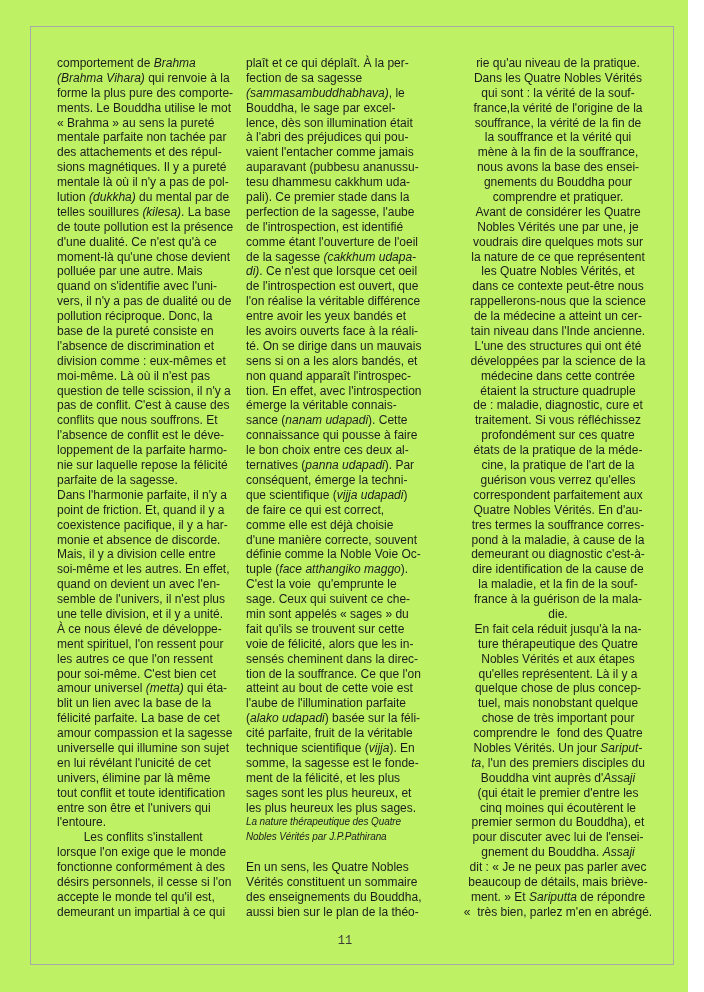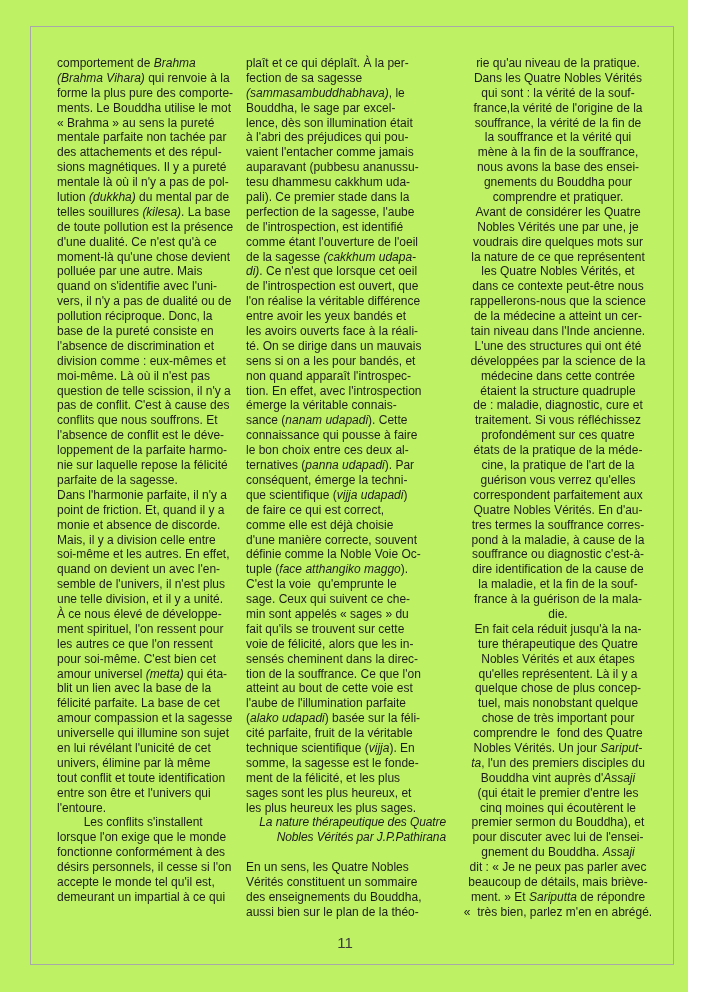--- a/index.html
+++ b/index.html
@@ -34,33 +34,32 @@
   }
   #col-1 { left: 57px;  }
   #col-2 { left: 246px; }
   #col-3 { left: 458px; text-align: center; }
   .line {
     white-space: pre;
     height: 14.9px;
   }
   .line .it { font-style: italic; }
   .line.cite {
-    font-size: 12px;
+    font-size: 10px;
     letter-spacing: -0.1px;
-    text-align: right;
   }
   .line.blank { visibility: hidden; }
   #page-number {
     position: absolute;
     left: 0;
     top: 934px;
     width: 690px;
     text-align: center;
-    font-family: Liberation Sans, sans-serif;
-    font-size: 15px;
+    font-family: Liberation Mono, monospace;
+    font-size: 12px;
     color: #3a3a3a;
   }
 </style>
 </head>
 <body>
 
 <div id="page">
   <div id="page-border"></div>
 
   <div class="col" id="col-1">
@@ -88,20 +87,21 @@
       <div class="line"><span>moi-même. Là où il n'est pas</span></div>
       <div class="line"><span>question de telle scission, il n'y a</span></div>
       <div class="line"><span>pas de conflit. C'est à cause des</span></div>
       <div class="line"><span>conflits que nous souffrons. Et</span></div>
       <div class="line"><span>l'absence de conflit est le déve-</span></div>
       <div class="line"><span>loppement de la parfaite harmo-</span></div>
       <div class="line"><span>nie sur laquelle repose la félicité</span></div>
       <div class="line"><span>parfaite de la sagesse.</span></div>
       <div class="line"><span>Dans l'harmonie parfaite, il n'y a</span></div>
       <div class="line"><span>point de friction. Et, quand il y a</span></div>
+      <div class="line"><span>coexistence pacifique, il y a har-</span></div>
       <div class="line"><span>monie et absence de discorde.</span></div>
       <div class="line"><span>Mais, il y a division celle entre</span></div>
       <div class="line"><span>soi-même et les autres. En effet,</span></div>
       <div class="line"><span>quand on devient un avec l'en-</span></div>
       <div class="line"><span>semble de l'univers, il n'est plus</span></div>
       <div class="line"><span>une telle division, et il y a unité.</span></div>
       <div class="line"><span>À ce nous élevé de développe-</span></div>
       <div class="line"><span>ment spirituel, l'on ressent pour</span></div>
       <div class="line"><span>les autres ce que l'on ressent</span></div>
       <div class="line"><span>pour soi-même. C'est bien cet</span></div>
@@ -136,21 +136,21 @@
       <div class="line"><span>perfection de la sagesse, l'aube</span></div>
       <div class="line"><span>de l'introspection, est identifié</span></div>
       <div class="line"><span>comme étant l'ouverture de l'oeil</span></div>
       <div class="line"><span>de la sagesse </span><span class="it">(cakkhum udapa-</span></div>
       <div class="line"><span class="it">di)</span><span>. Ce n'est que lorsque cet oeil</span></div>
       <div class="line"><span>de l'introspection est ouvert, que</span></div>
       <div class="line"><span>l'on réalise la véritable différence</span></div>
       <div class="line"><span>entre avoir les yeux bandés et</span></div>
       <div class="line"><span>les avoirs ouverts face à la réali-</span></div>
       <div class="line"><span>té. On se dirige dans un mauvais</span></div>
-      <div class="line"><span>sens si on a les pour bandés, et</span></div>
+      <div class="line"><span>sens si on a les alors bandés, et</span></div>
       <div class="line"><span>non quand apparaît l'introspec-</span></div>
       <div class="line"><span>tion. En effet, avec l'introspection</span></div>
       <div class="line"><span>émerge la véritable connais-</span></div>
       <div class="line"><span>sance (</span><span class="it">nanam udapadi</span><span>). Cette</span></div>
       <div class="line"><span>connaissance qui pousse à faire</span></div>
       <div class="line"><span>le bon choix entre ces deux al-</span></div>
       <div class="line"><span>ternatives (</span><span class="it">panna udapadi</span><span>). Par</span></div>
       <div class="line"><span>conséquent, émerge la techni-</span></div>
       <div class="line"><span>que scientifique (</span><span class="it">vijja udapadi</span><span>)</span></div>
       <div class="line"><span>de faire ce qui est correct,</span></div>
@@ -209,21 +209,21 @@
       <div class="line"><span>de : maladie, diagnostic, cure et</span></div>
       <div class="line"><span>traitement. Si vous réfléchissez</span></div>
       <div class="line"><span>profondément sur ces quatre</span></div>
       <div class="line"><span>états de la pratique de la méde-</span></div>
       <div class="line"><span>cine, la pratique de l'art de la</span></div>
       <div class="line"><span>guérison vous verrez qu'elles</span></div>
       <div class="line"><span>correspondent parfaitement aux</span></div>
       <div class="line"><span>Quatre Nobles Vérités. En d'au-</span></div>
       <div class="line"><span>tres termes la souffrance corres-</span></div>
       <div class="line"><span>pond à la maladie, à cause de la</span></div>
-      <div class="line"><span>souffrance ou diagnostic c'est-à-</span></div>
+      <div class="line"><span>demeurant ou diagnostic c'est-à-</span></div>
       <div class="line"><span>dire identification de la cause de</span></div>
       <div class="line"><span>la maladie, et la fin de la souf-</span></div>
       <div class="line"><span>france à la guérison de la mala-</span></div>
       <div class="line"><span>die.</span></div>
       <div class="line"><span>En fait cela réduit jusqu'à la na-</span></div>
       <div class="line"><span>ture thérapeutique des Quatre</span></div>
       <div class="line"><span>Nobles Vérités et aux étapes</span></div>
       <div class="line"><span>qu'elles représentent. Là il y a</span></div>
       <div class="line"><span>quelque chose de plus concep-</span></div>
       <div class="line"><span>tuel, mais nonobstant quelque</span></div>

